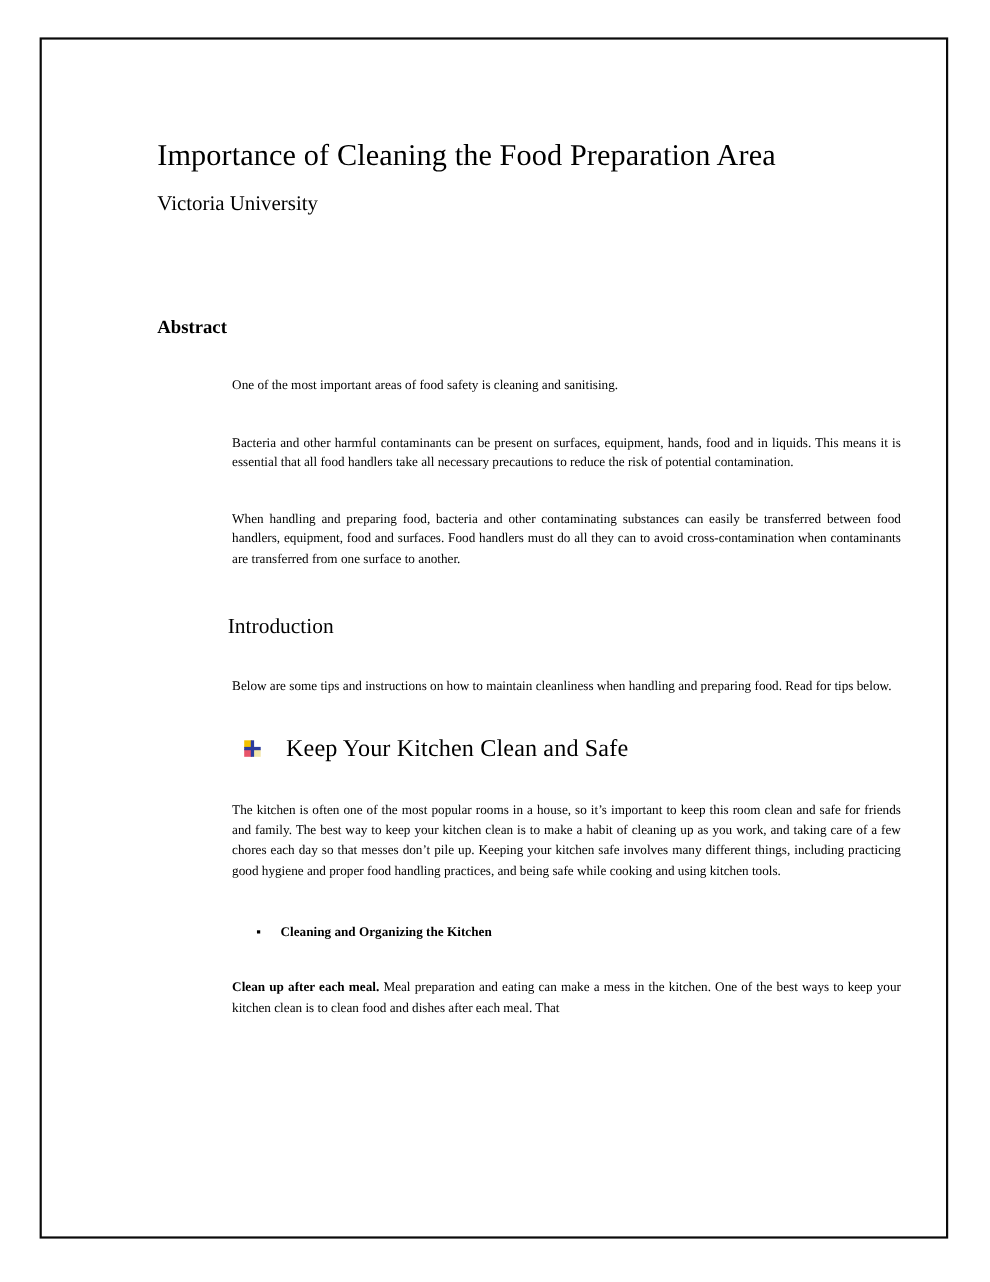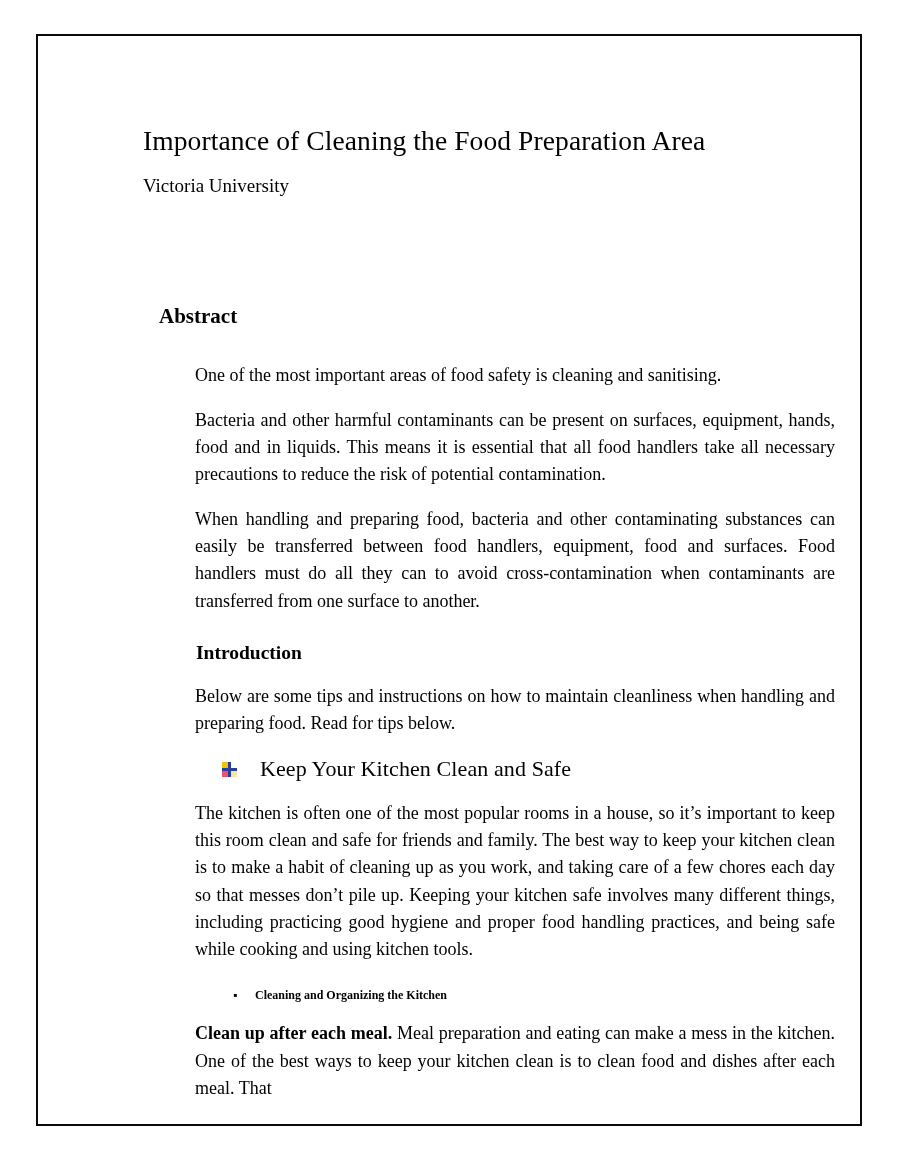--- a/index.html
+++ b/index.html
@@ -49,48 +49,48 @@
   .doc-affiliation {
     font-size: 19px;
     font-weight: normal;
     line-height: 1.3;
     margin: 0 0 17px 0;
   }
   .doc-affiliation { margin-bottom: 0; }
 
   
   .section-heading {
-    font-size: 21px;
+    font-size: 17px;
     font-weight: bold;
-    margin: 16px;
+    margin: 0;
     line-height: 1.2;
   }
   #abstract-heading { padding-top: 89px; }
 
   
   .body-block {
     margin-left: 52px;
     width: 640px;
   }
 
   p.body-text {
-    font-size: 18px;
+    font-size: 12px;
     line-height: 1.52;
     text-align: justify;
     text-justify: inter-word;
-    margin: 0;
+    margin: 16px;
     padding-top: 17px;
     font-stretch: condensed;
   }
 
   
   #introduction-heading {
     font-size: 19.5px;
-    font-weight: bold;
-    margin: 1px;
+    font-weight: normal;
+    margin: 12px;
     padding-top: 25px;
     line-height: 1.2;
   }
 
   
   .icon-heading {
     display: flex;
     align-items: center;
     gap: 23px;
     margin-left: 27px;

